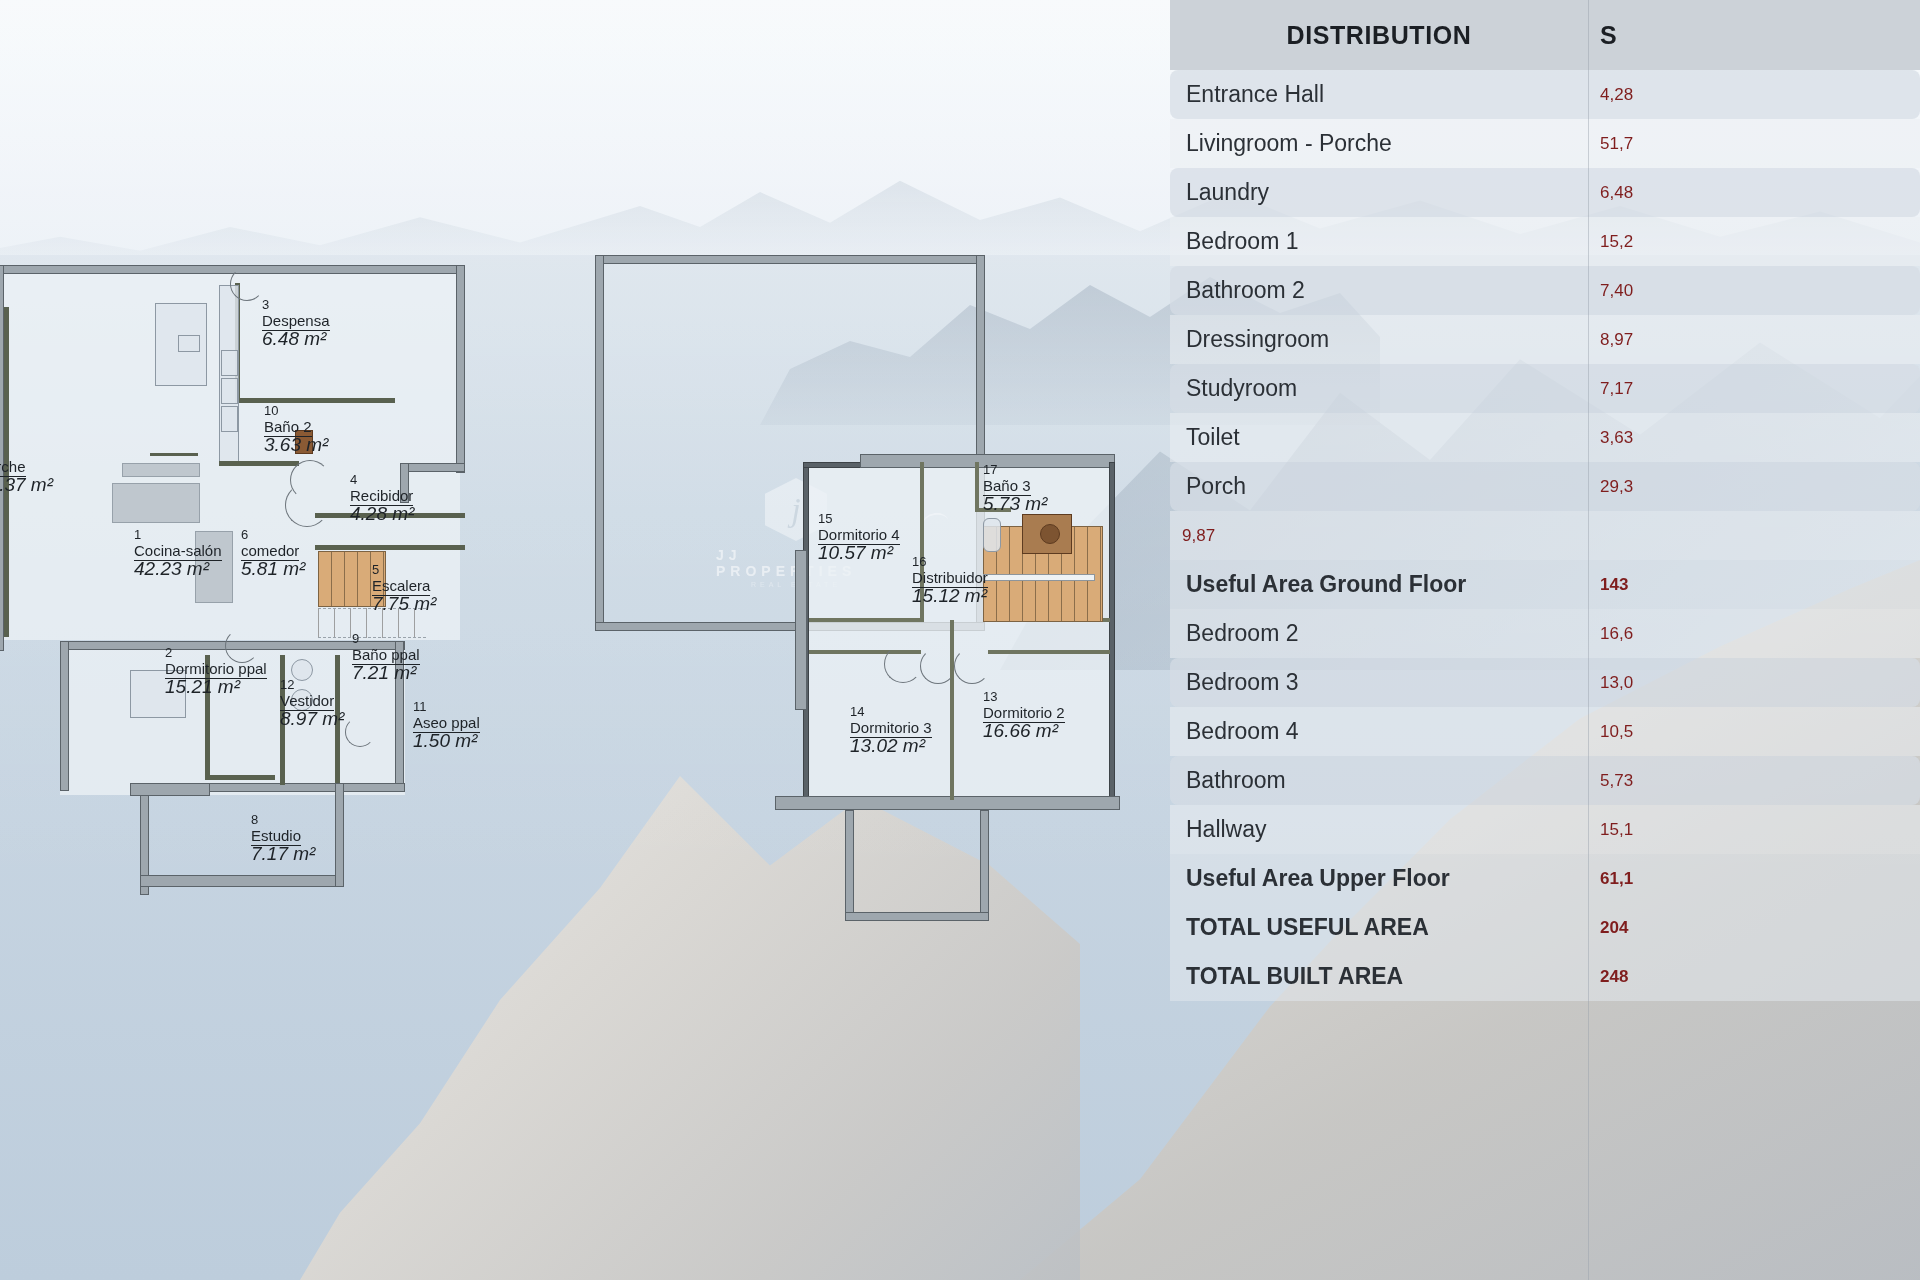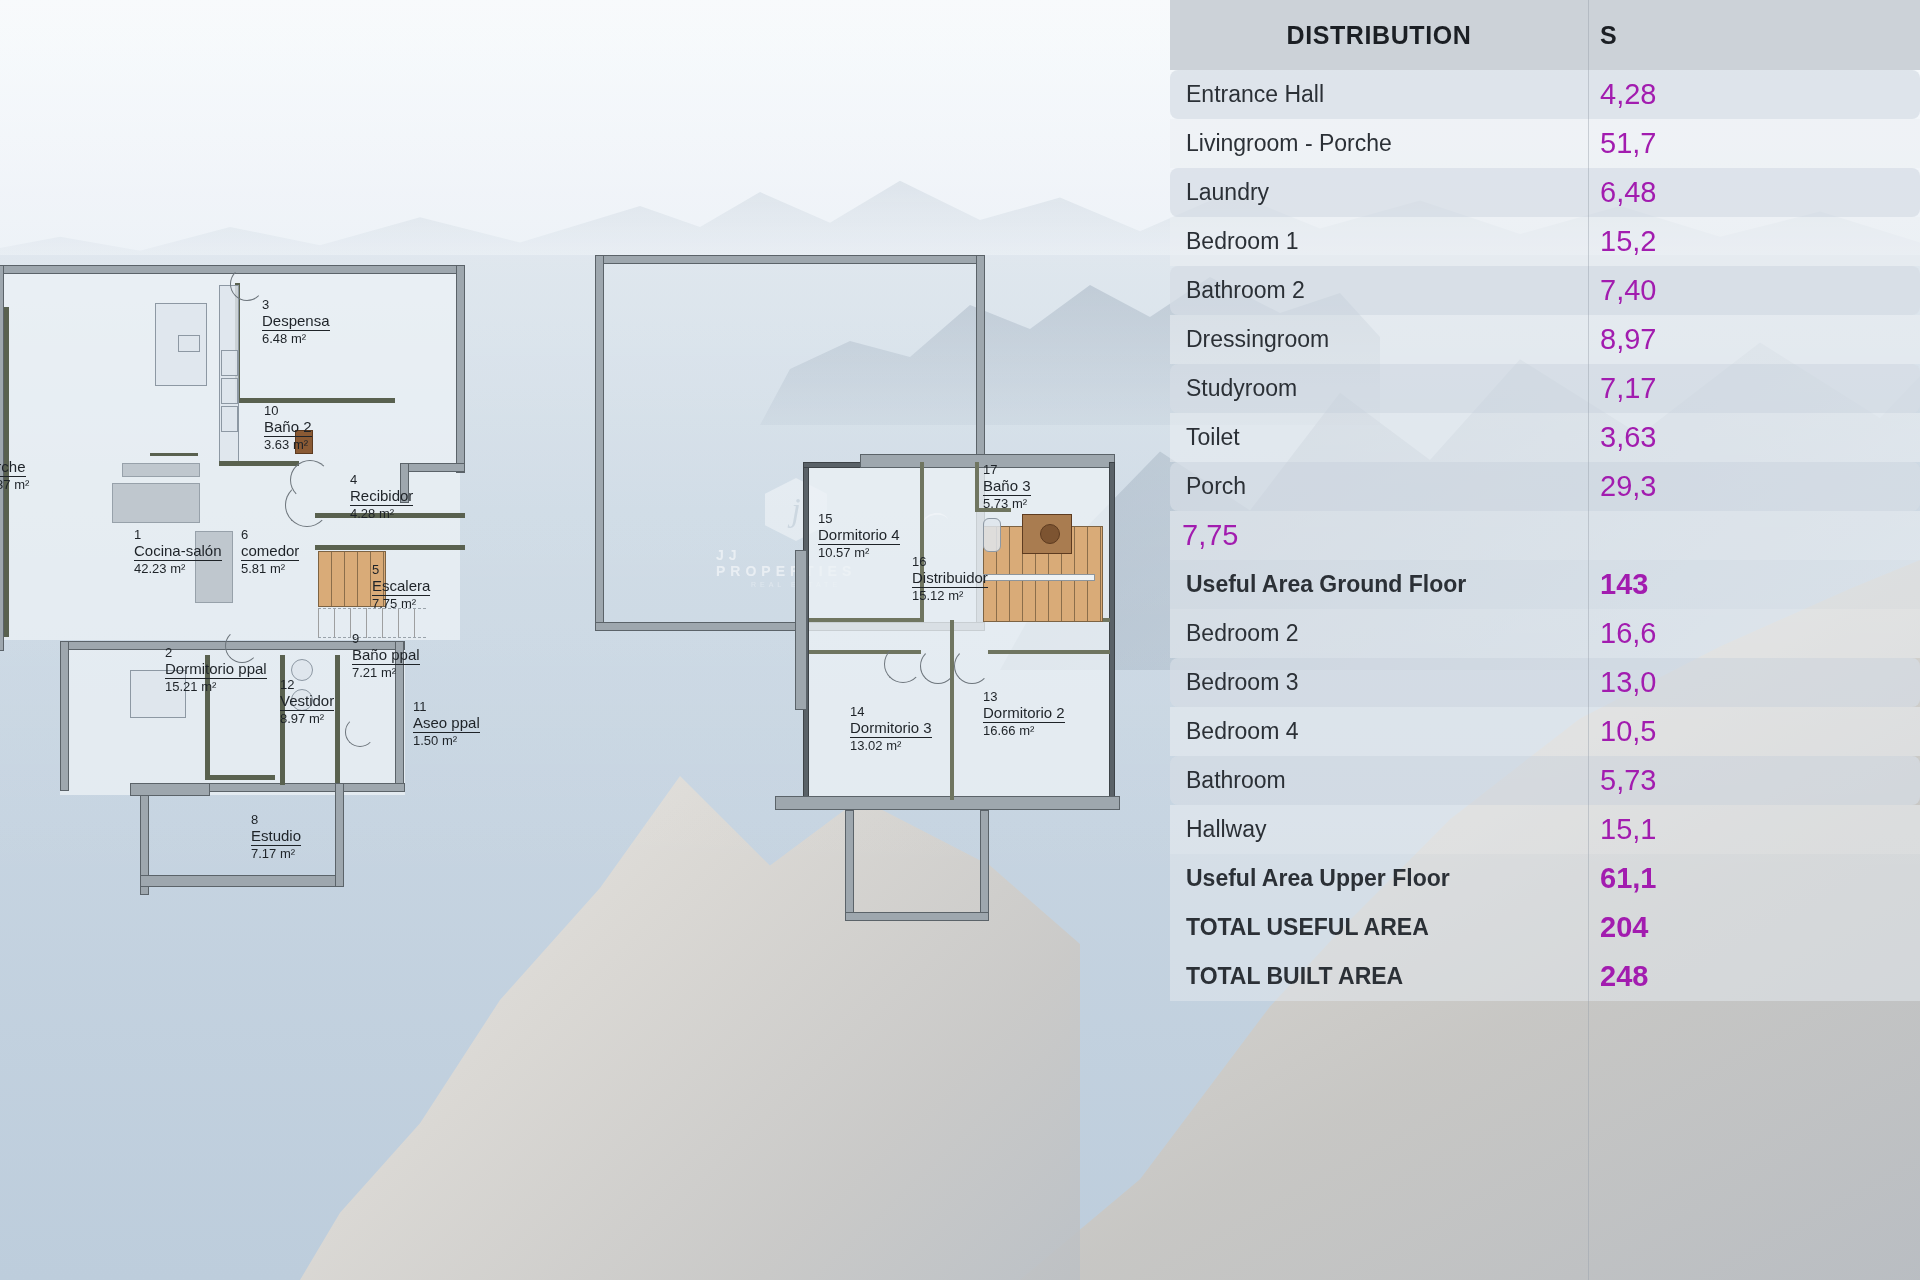--- a/index.html
+++ b/index.html
@@ -93,30 +93,30 @@
     border-top:1px dashed #9aa3ab; border-bottom:1px dashed #9aa3ab; }
   .door-arc{ position:absolute; border:1.3px solid #6d757c; border-radius:50%;
     border-right-color:transparent; border-top-color:transparent; }
   .brown{ position:absolute; background:#8a5a34; border:1px solid #5d3b20; }
   .brown.l{ background:#a97c50; }
 
   
   .lbl{ position:absolute; color:#1e2328; white-space:nowrap; }
   .lbl .num{ font-size:13px; line-height:14px; }
   .lbl .nm{ font-size:15px; line-height:18px; border-bottom:1.4px solid #1e2328; display:inline-block; }
-  .lbl .ar{ font-size:13px; line-height:16px; }
+  .lbl .ar{ font-size:19px; line-height:16px; font-style:italic; }
 
   
   #table{
     position:absolute; right:0; top:0; width:750px; height:1280px;
     font-family:"Liberation Sans", sans-serif;
   }
   .trow{ display:flex; align-items:center; height:49px; }
   .trow .c1{ width:418px; padding-left:16px; font-size:23px; color:#2b3036; }
-  .trow .c2{ flex:1; padding-left:12px; font-size:29px; color:#a21caf; }
+  .trow .c2{ flex:1; padding-left:12px; font-size:17px; color:#7f1d1d; }
   .trow.head{ height:70px; background:#ccd2d8; }
   .trow.head .c1{ font-weight:bold; font-size:25px; letter-spacing:.6px; color:#1b1f24; text-align:center; padding-left:0;}
   .trow.head .c2{ font-weight:bold; font-size:25px; letter-spacing:.6px; color:#1b1f24; }
   .trow.alt{ background:rgba(214,221,228,.72);border-radius:8px; }
   .trow.plainrow{ background:rgba(235,239,243,.55); }
   .trow.bold .c1, .trow.bold .c2{ font-weight:bold; }
   .trow.total{ background:rgba(226,231,236,.55); }
   .vline{ position:absolute; left:418px; top:0; width:1px; height:1280px; background:rgba(150,160,170,.45); }
 </style>
 </head>
@@ -366,21 +366,21 @@
       </div>
       <div class="trow plainrow">
         <div class="c1">Toilet</div>
         <div class="c2">3,63</div>
       </div>
       <div class="trow alt">
         <div class="c1">Porch</div>
         <div class="c2">29,3</div>
       </div>
       <div class="trow plainrow">
-        <div class="c2">7,75</div>
+        <div class="c2">9,87</div>
       </div>
       <div class="trow bold total">
         <div class="c1">Useful Area Ground Floor</div>
         <div class="c2">143</div>
       </div>
       <div class="trow plainrow">
         <div class="c1">Bedroom 2</div>
         <div class="c2">16,6</div>
       </div>
       <div class="trow alt">

